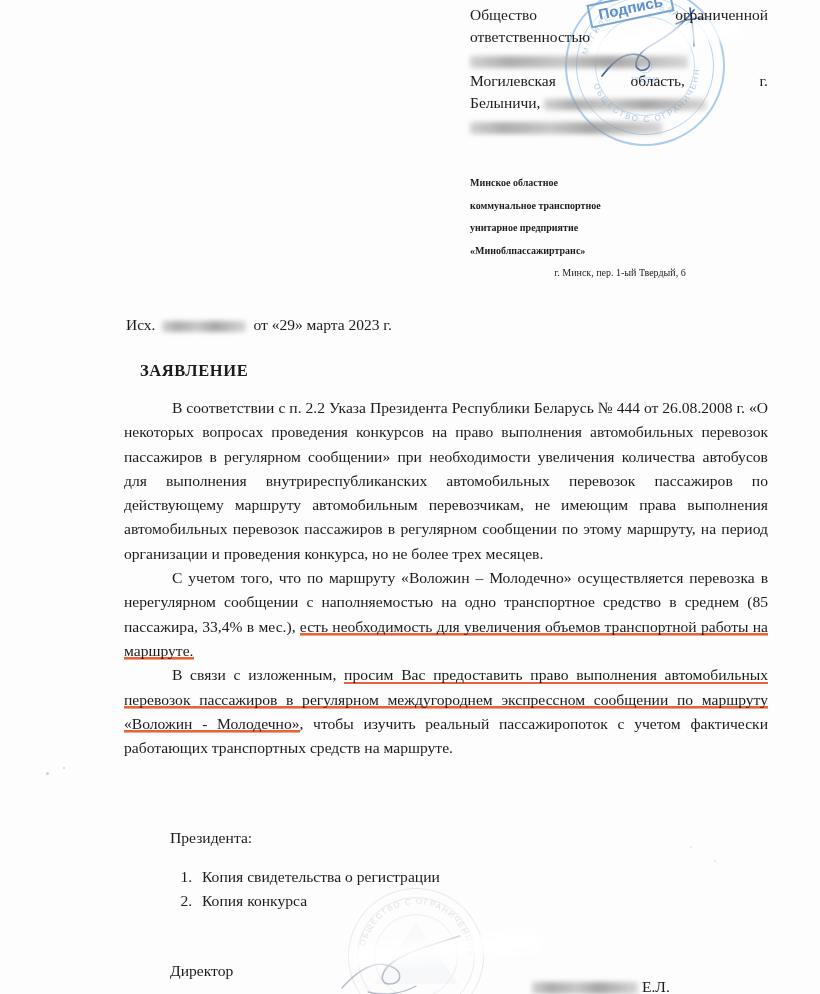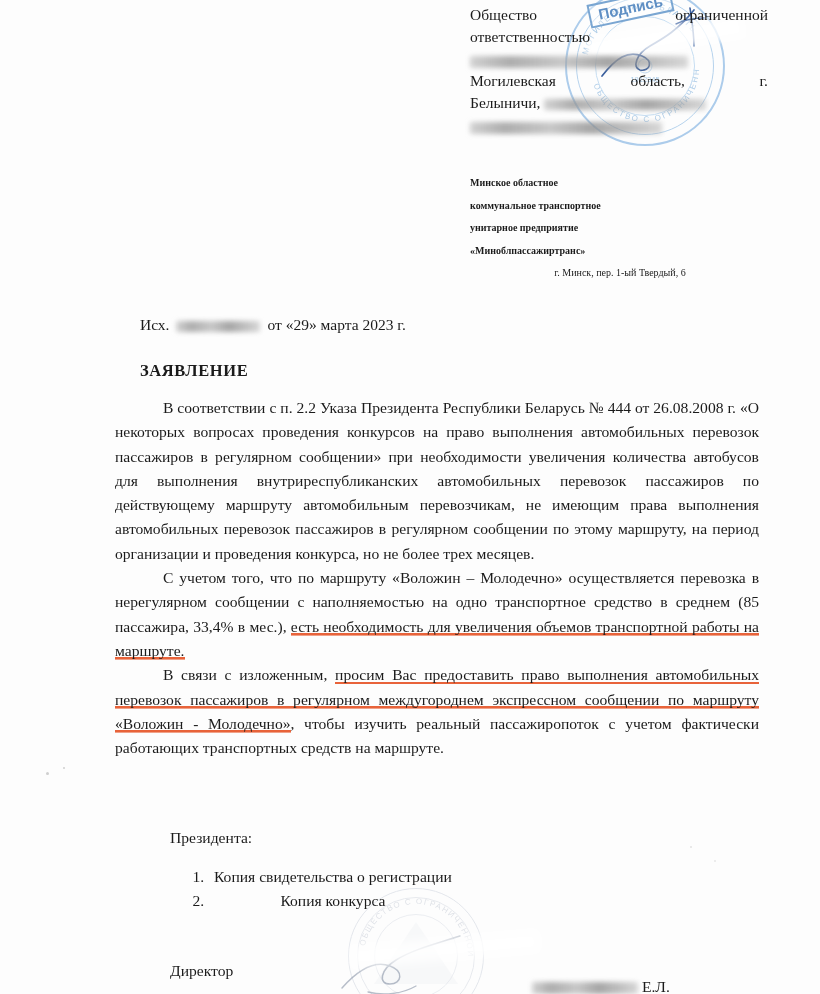--- a/index.html
+++ b/index.html
@@ -186,41 +186,41 @@
     width: 300px;
     font-size: 10px;
     line-height: 22.5px;
   }
   .addr-recipient .b { font-weight: bold; display: block; }
   .addr-recipient .n { display: block; text-align: center; }
 
   
   .refline {
     position: absolute;
-    left: 140px;
+    left: 126px;
     top: 316px;
     font-size: 15.5px;
     white-space: nowrap;
   }
 
   
   .doc-title {
     position: absolute;
     left: 126px;
     top: 361px;
     font-size: 16.5px;
     font-weight: bold;
     letter-spacing: .6px;
     margin-left: 14px;
   }
 
   
   .body {
     position: absolute;
-    left: 115px;
+    left: 124px;
     top: 396px;
     width: 644px;
     font-size: 15.6px;
     line-height: 24.3px;
     text-align: justify;
   }
   .body p {
     margin: 0;
     text-indent: 48px;
   }
@@ -235,24 +235,23 @@
   
   .attach {
     position: absolute;
     left: 170px;
     top: 826px;
     font-size: 15.6px;
     line-height: 24.5px;
   }
   .attach-title { margin: 0 0 14px 0; }
   .attach ol {
-    margin: 12px;
+    margin: 0;
     padding-left: 26px;
     list-style-position: outside;
-    text-align: center;
   }
   .attach ol li { padding-left: 6px; }
 
   
   .sign-row {
     position: absolute;
     left: 170px;
     top: 962px;
     width: 520px;
     font-size: 15.6px;

